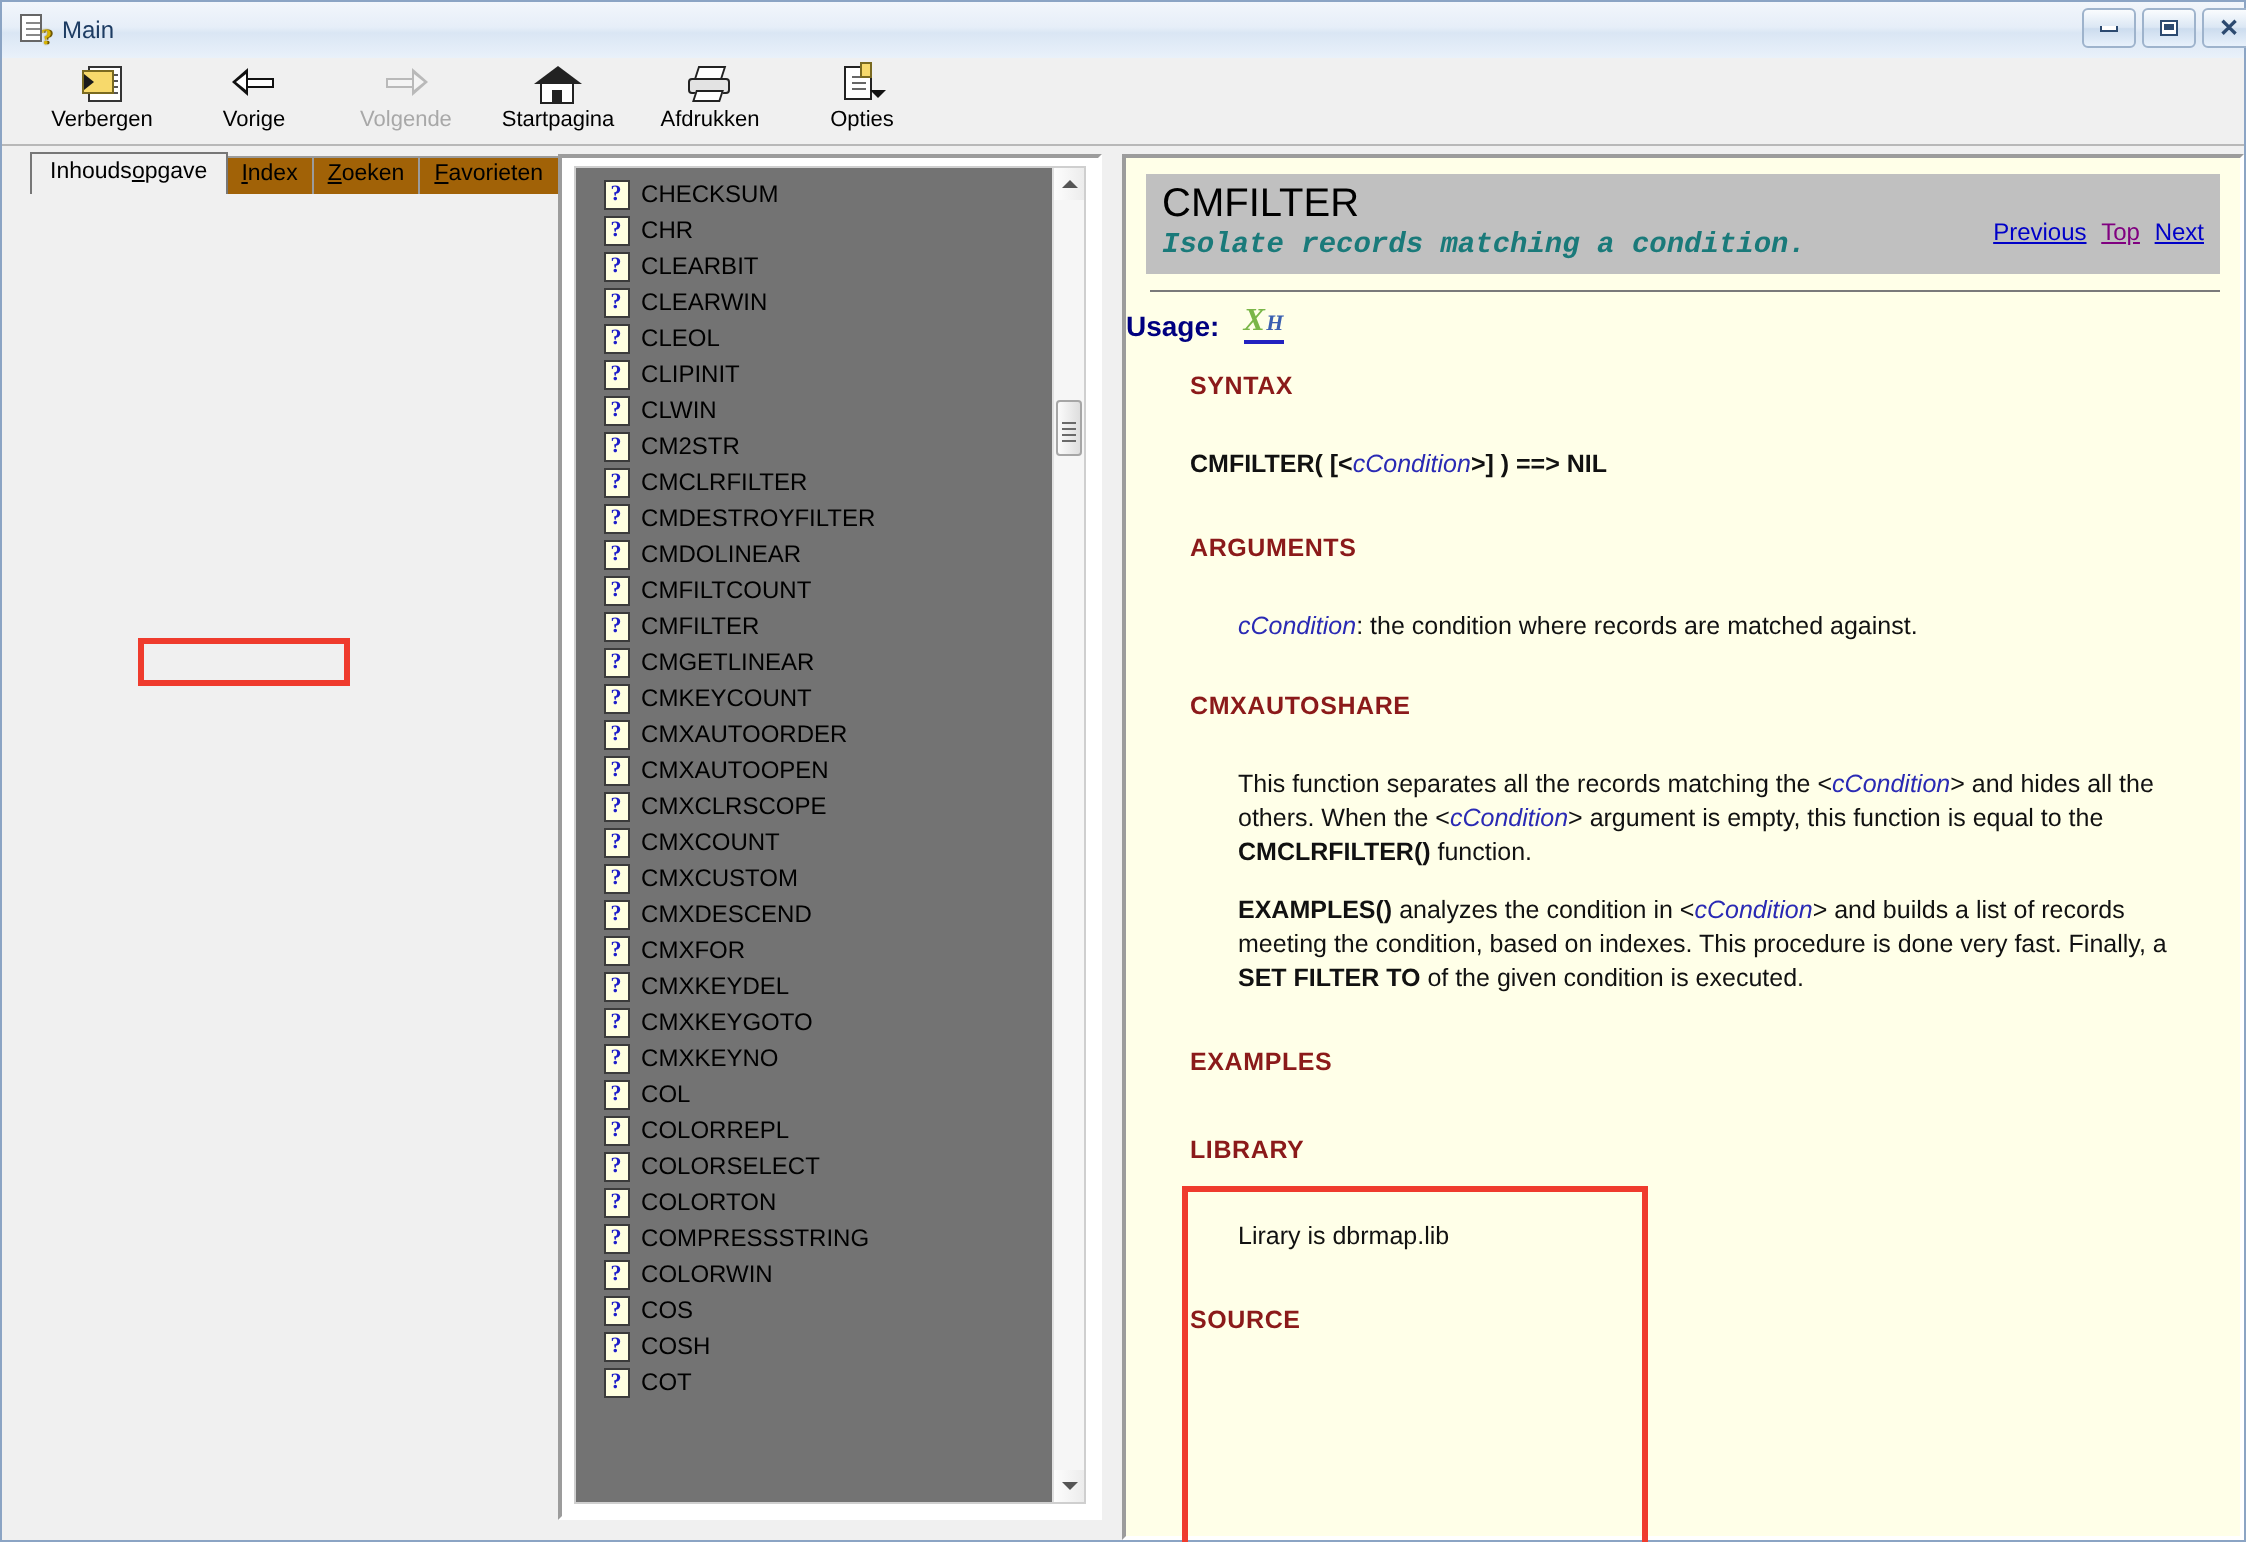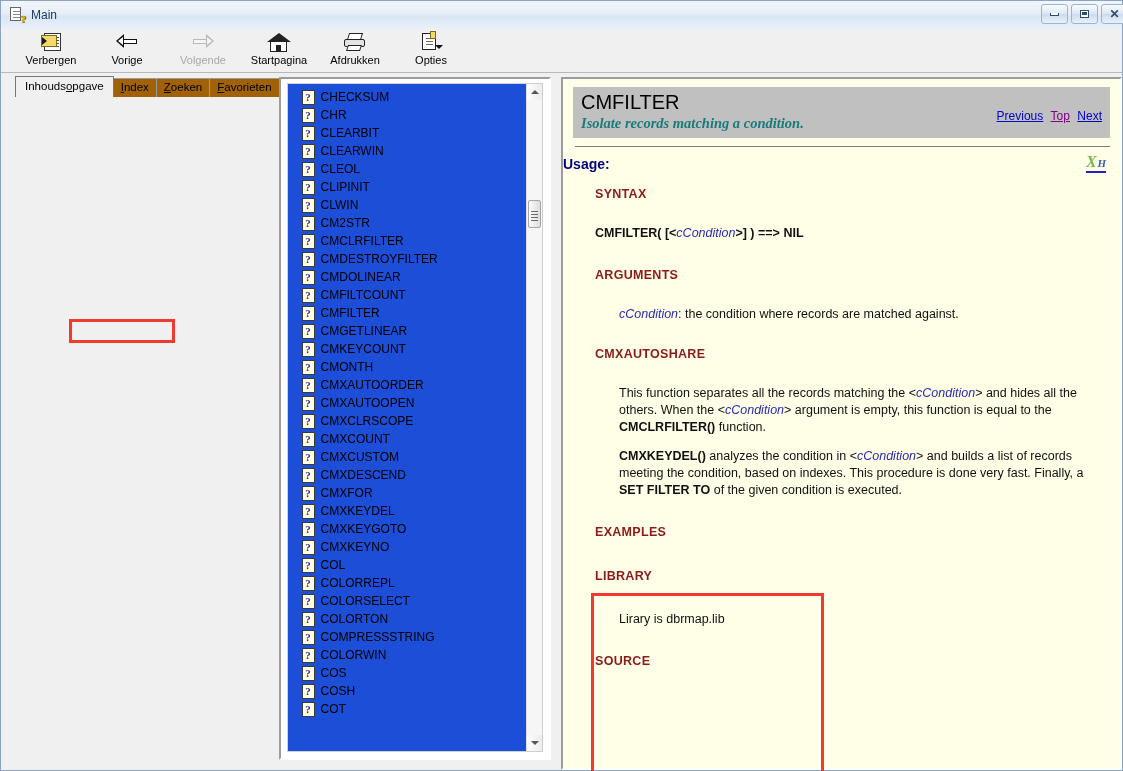--- a/index.html
+++ b/index.html
@@ -157,21 +157,21 @@
 
   #tree-outer {
     flex: 1; margin: 0 10px 10px 0;
     border: 2px solid; border-color: #9c9c9c #fff #fff #9c9c9c;
     background: #fff; min-height: 0;
     position: relative; z-index: 1;
   }
   #tree-inner {
     position: absolute; left: 6px; top: 4px; right: 6px; bottom: 6px;
     border: 1px solid #cfcfcf;
-    background: #1d4ed8;
+    background: #737373;
     display: flex;
     overflow: hidden;
   }
   #tree-list {
     flex: 1; padding: 4px 0 0 14px; overflow: hidden;
   }
   .tree-item {
     display: flex; align-items: center;
     height: 18px; font-size: 12px; color: #000;
     white-space: nowrap;
@@ -240,33 +240,33 @@
     margin: 8px 10px 0 10px;
     padding: 4px 8px 6px 8px;
     display: flex; justify-content: space-between; align-items: flex-start;
     min-height: 46px;
   }
   #doc-title {
     font-size: 20px; line-height: 22px; color: #000;
     font-family: "Liberation Sans", sans-serif;
   }
   #doc-subtitle {
-    font-family: Liberation Serif, serif;
+    font-family: Liberation Mono, monospace;
     font-style: italic; font-weight: bold;
     font-size: 14.5px; color: #1a7a7a; margin-top: 2px;
   }
   #doc-navlinks { font-size: 12px; white-space: nowrap; padding-top: 18px; }
   #doc-navlinks a { text-decoration: underline; margin-left: 4px; }
   a.lnk { color: #0000c8; }
   a.lnk-visited { color: #800080; }
 
   #doc-rule { border-top: 1px solid #7a7a7a; margin: 8px 10px 0 12px; }
 
   #usage-row {
-    display: flex; justify-content: space-between; align-items: center;
+    display: flex; justify-content: flex-start; align-items: center;
     margin: 8px 14px 0 0; gap: 12px;
   }
   #usage-label { font-size: 14px; font-weight: bold; color: #000080; }
   #usage-icon {
     width: 20px; height: 18px; position: relative;
     border-bottom: 2px solid #2222c0;
   }
   #usage-icon .x {
     position: absolute; left: 0; top: -1px;
     font-family: "Liberation Serif", serif;
@@ -453,24 +453,20 @@
                 <span class="tree-ico"></span>
                 <span class="tree-label">CMFILTER</span>
               </div>
               <div class="tree-item">
                 <span class="tree-ico"></span>
                 <span class="tree-label">CMGETLINEAR</span>
               </div>
               <div class="tree-item">
                 <span class="tree-ico"></span>
                 <span class="tree-label">CMKEYCOUNT</span>
-              </div>
-              <div class="tree-item">
-                <span class="tree-ico"></span>
-                <span class="tree-label">CMONTH</span>
               </div>
               <div class="tree-item">
                 <span class="tree-ico"></span>
                 <span class="tree-label">CMXAUTOORDER</span>
               </div>
               <div class="tree-item">
                 <span class="tree-ico"></span>
                 <span class="tree-label">CMXAUTOOPEN</span>
               </div>
               <div class="tree-item">
@@ -598,21 +594,21 @@
           <div style="height:24px"></div>
           <div class="para indent"><span class="var">cCondition</span><span>: the condition where records are matched against.</span></div>
 
           <div style="height:24px"></div>
           <div class="sec-head">CMXAUTOSHARE</div>
 
           <div style="height:24px"></div>
           <div class="para indent"><span>This function separates all the records matching the &lt;</span><span class="var">cCondition</span><span>&gt; and hides all the others. When the &lt;</span><span class="var">cCondition</span><span>&gt; argument is empty, this function is equal to the </span><span class="bold">CMCLRFILTER()</span><span> function.</span></div>
 
           <div style="height:12px"></div>
-          <div class="para indent"><span class="bold">CMXKEYDEL()</span><span> analyzes the condition in &lt;</span><span class="var">cCondition</span><span>&gt; and builds a list of records meeting the condition, based on indexes. This procedure is done very fast. Finally, a </span><span class="bold">SET FILTER TO</span><span> of the given condition is executed.</span></div>
+          <div class="para indent"><span class="bold">EXAMPLES()</span><span> analyzes the condition in &lt;</span><span class="var">cCondition</span><span>&gt; and builds a list of records meeting the condition, based on indexes. This procedure is done very fast. Finally, a </span><span class="bold">SET FILTER TO</span><span> of the given condition is executed.</span></div>
 
           <div style="height:26px"></div>
           <div class="sec-head">EXAMPLES</div>
 
           <div style="height:30px"></div>
           <div class="sec-head">LIBRARY</div>
 
           <div style="height:28px"></div>
           <div class="para indent">Lirary is dbrmap.lib</div>
 

